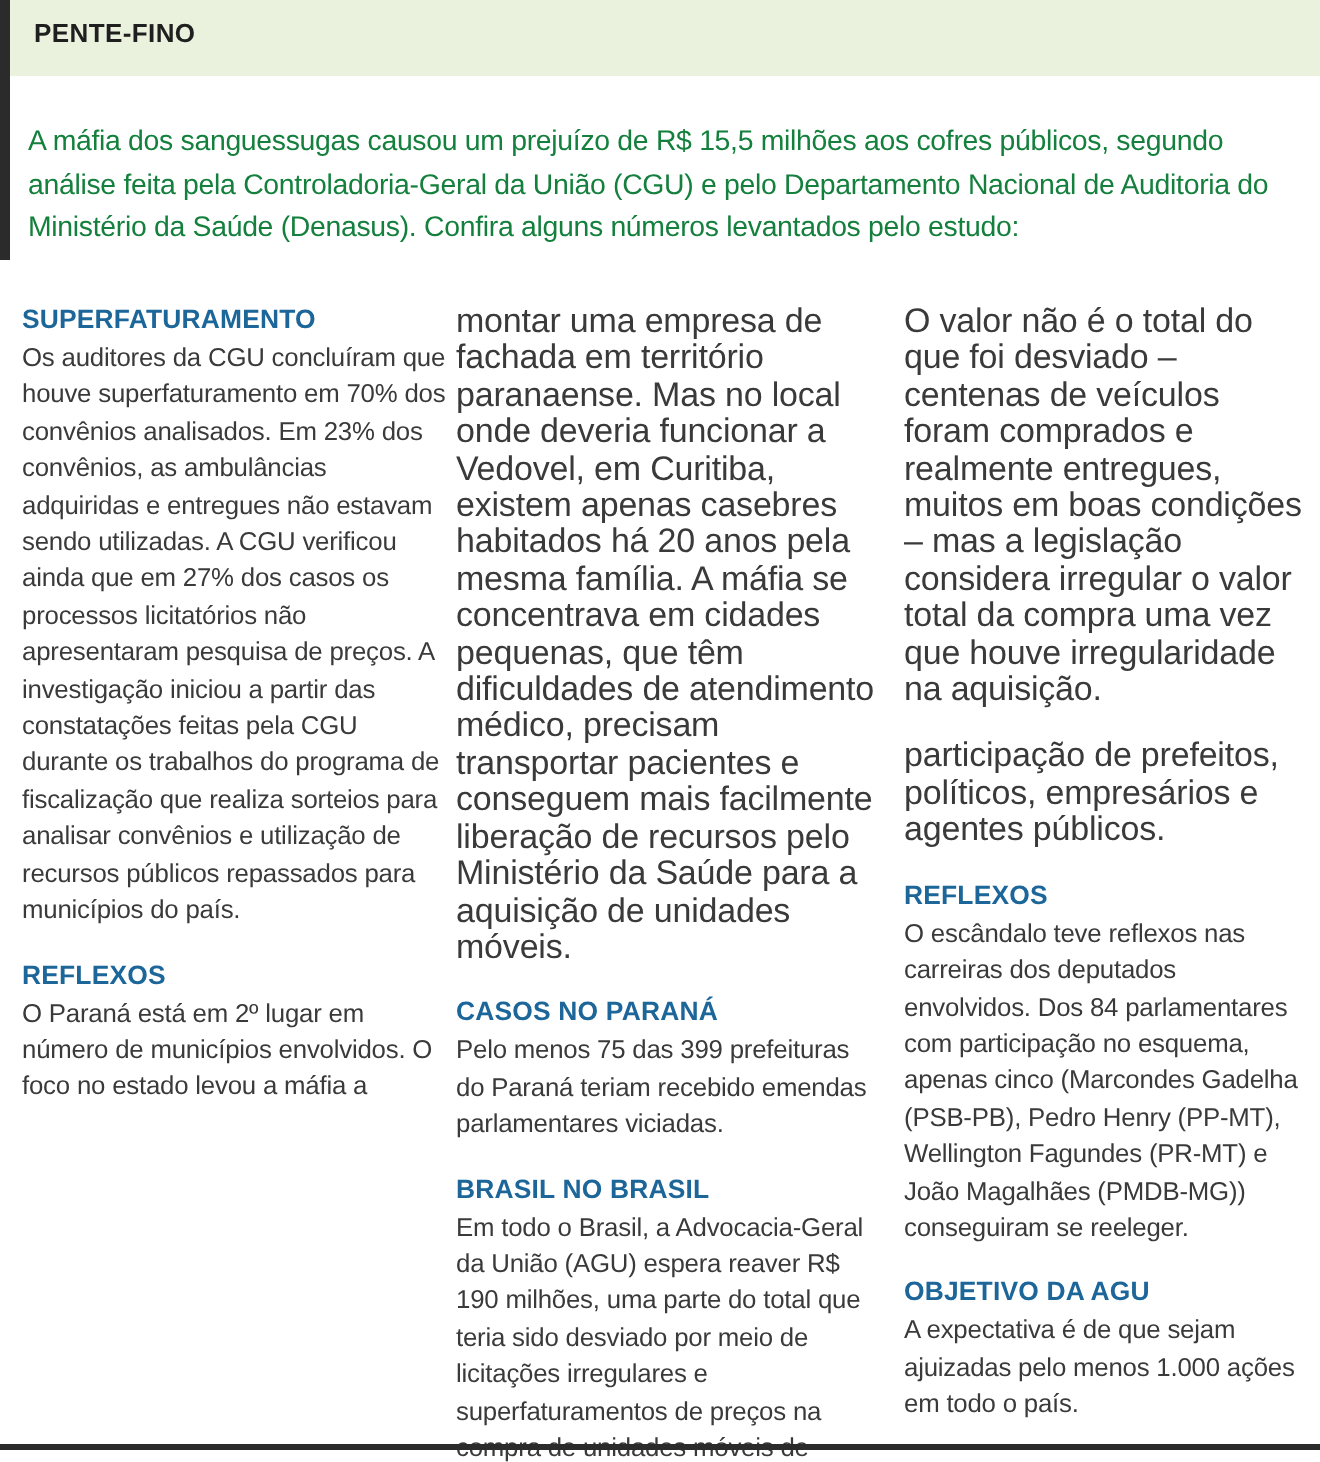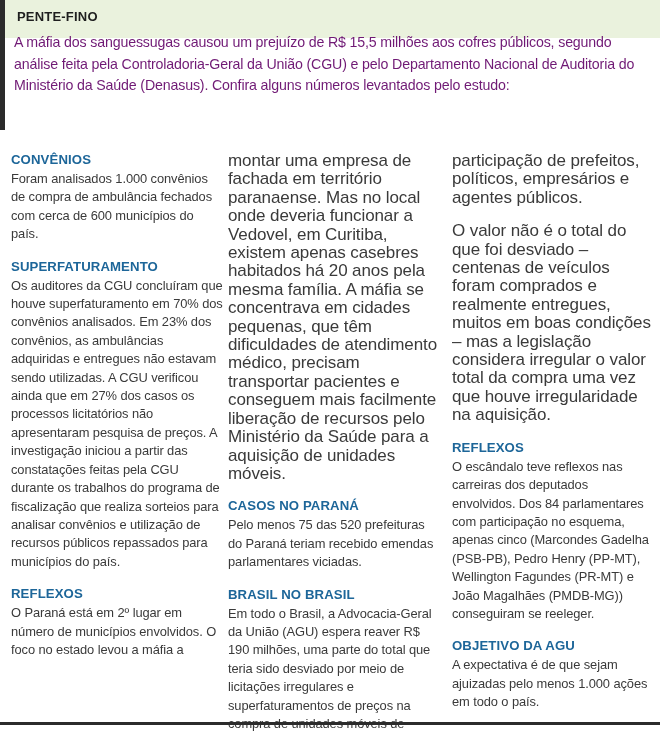--- a/index.html
+++ b/index.html
@@ -42,25 +42,25 @@
     font-weight: bold;
     letter-spacing: 0.2px;
     color: #1f1f1f;
     font-family: "Liberation Sans", sans-serif;
   }
 
   
   .intro {
     position: absolute;
     left: 14px;
-    top: 32px;
+    top: 61px;
     width: 636px;
     font-size: 14.2px;
     line-height: 21.5px;
-    color: #701a75;
+    color: #15803d;
     letter-spacing: -0.15px;
   }
 
   
   .columns {
     position: absolute;
     left: 0;
     top: 152px;
     width: 660px;
     height: 560px;
@@ -117,48 +117,44 @@
 <div class="header-band"></div>
 <div class="header-accent"></div>
 <div class="header-title">PENTE-FINO</div>
 
 <div class="intro">A máfia dos sanguessugas causou um prejuízo de R$ 15,5 milhões aos cofres públicos, segundo análise feita pela Controladoria-Geral da União (CGU) e pelo Departamento Nacional de Auditoria do Ministério da Saúde (Denasus). Confira alguns números levantados pelo estudo:</div>
 
 <div class="columns">
 
   <div class="col col-1">
     <div class="block">
-      <div class="sec-heading">CONVÊNIOS</div>
-      <div class="sec-body">Foram analisados 1.000 convênios de compra de ambulância fechados com cerca de 600 municípios do país.</div>
-    </div>
-    <div class="block">
       <div class="sec-heading">SUPERFATURAMENTO</div>
       <div class="sec-body">Os auditores da CGU concluíram que houve superfaturamento em 70% dos convênios analisados. Em 23% dos convênios, as ambulâncias adquiridas e entregues não estavam sendo utilizadas. A CGU verificou ainda que em 27% dos casos os processos licitatórios não apresentaram pesquisa de preços. A investigação iniciou a partir das constatações feitas pela CGU durante os trabalhos do programa de fiscalização que realiza sorteios para analisar convênios e utilização de recursos públicos repassados para municípios do país.</div>
     </div>
     <div class="block">
       <div class="sec-heading">REFLEXOS</div>
       <div class="sec-body tight">O Paraná está em 2º lugar em número de municípios envolvidos. O foco no estado levou a máfia a</div>
     </div>
   </div>
 
   <div class="col col-2">
     <div class="cont">montar uma empresa de fachada em território paranaense. Mas no local onde deveria funcionar a Vedovel, em Curitiba, existem apenas casebres habitados há 20 anos pela mesma família. A máfia se concentrava em cidades pequenas, que têm dificuldades de atendimento médico, precisam transportar pacientes e conseguem mais facilmente liberação de recursos pelo Ministério da Saúde para a aquisição de unidades móveis.</div>
     <div class="block">
       <div class="sec-heading">CASOS NO PARANÁ</div>
-      <div class="sec-body">Pelo menos 75 das 520 prefeituras do Paraná teriam recebido emendas parlamentares viciadas.</div>
+      <div class="sec-body">Pelo menos 75 das 399 prefeituras do Paraná teriam recebido emendas parlamentares viciadas.</div>
     </div>
     <div class="block">
       <div class="sec-heading">BRASIL NO BRASIL</div>
       <div class="sec-body tight">Em todo o Brasil, a Advocacia-Geral da União (AGU) espera reaver R$ 190 milhões, uma parte do total que teria sido desviado por meio de licitações irregulares e superfaturamentos de preços na compra de unidades móveis de saúde, com a</div>
     </div>
   </div>
 
   <div class="col col-3">
+    <div class="cont">O valor não é o total do que foi desviado – centenas de veículos foram comprados e realmente entregues, muitos em boas condições – mas a legislação considera irregular o valor total da compra uma vez que houve irregularidade na aquisição.</div>
     <div class="cont">participação de prefeitos, políticos, empresários e agentes públicos.</div>
-    <div class="cont">O valor não é o total do que foi desviado – centenas de veículos foram comprados e realmente entregues, muitos em boas condições – mas a legislação considera irregular o valor total da compra uma vez que houve irregularidade na aquisição.</div>
     <div class="block">
       <div class="sec-heading">REFLEXOS</div>
       <div class="sec-body">O escândalo teve reflexos nas carreiras dos deputados envolvidos. Dos 84 parlamentares com participação no esquema, apenas cinco (Marcondes Gadelha (PSB-PB), Pedro Henry (PP-MT), Wellington Fagundes (PR-MT) e João Magalhães (PMDB-MG)) conseguiram se reeleger.</div>
     </div>
     <div class="block">
       <div class="sec-heading">OBJETIVO DA AGU</div>
       <div class="sec-body tight">A expectativa é de que sejam ajuizadas pelo menos 1.000 ações em todo o país.</div>
     </div>
   </div>
 

